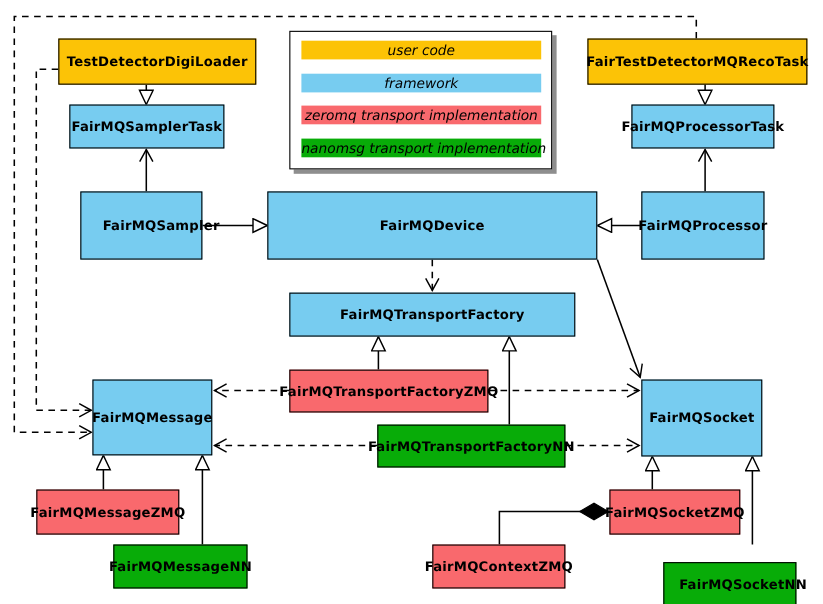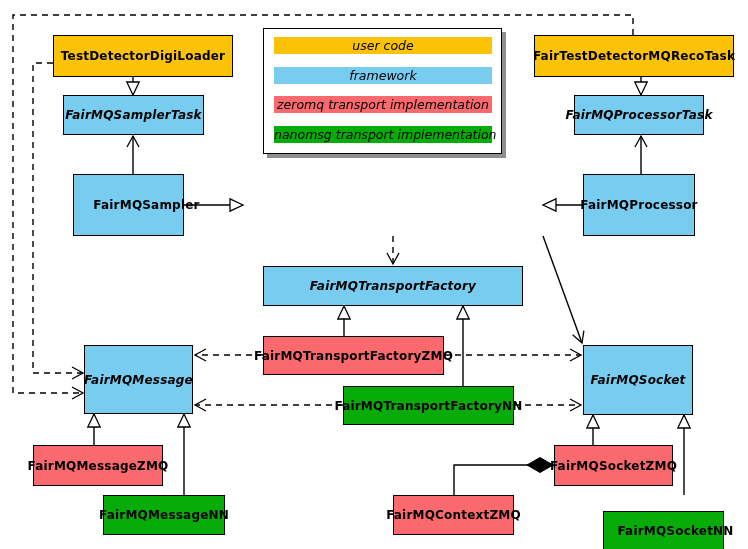--- a/index.html
+++ b/index.html
@@ -5,21 +5,21 @@
   html,body{margin:0;padding:0;background:#fff;}
   #canvas{
     position:relative;width:748px;height:549px;background:#fff;overflow:hidden;
     font-family:"DejaVu Sans","Liberation Sans",sans-serif;
   }
   .node{
     position:absolute;border:1.4px solid #000;box-sizing:border-box;
     display:flex;align-items:center;justify-content:center;text-align:center;
     font-size:12px;font-weight:bold;color:#000;letter-spacing:.2px;white-space:nowrap;
   }
-  .node.abstract{font-style:italic;}
+  .node.abstract{}
   #legend{
     position:absolute;left:263px;top:28px;width:239px;height:126px;
     background:#fff;border:1.6px solid #000;box-sizing:border-box;
     box-shadow:4px 4px 0 #8e8e8e;
     font-style:italic;
   }
   .legend-bar{
     position:absolute;left:10px;width:218px;height:17px;
     font-size:12.5px;color:#000;text-align:center;line-height:17px;white-space:nowrap;
   }
@@ -86,20 +86,23 @@
     </div>
     <div class="node abstract" style="left: 63px; top: 95px; width: 141px; height: 40px; background: rgb(119, 204, 240);">
       <span>FairMQSamplerTask</span>
     </div>
     <div class="node abstract" style="left: 574px; top: 95px; width: 130px; height: 40px; background: rgb(119, 204, 240);">
       <span>FairMQProcessorTask</span>
     </div>
     <div class="node" style="left: 73px; top: 174px; width: 111px; height: 62px; background: rgb(119, 204, 240); padding-left: 36px;">
       <span>FairMQSampler</span>
     </div>
+    <div class="node" style="left: 243px; top: 174px; width: 300px; height: 62px; background: rgb(119, 204, 240);">
+      <span>FairMQDevice</span>
+    </div>
     <div class="node" style="left: 583px; top: 174px; width: 112px; height: 62px; background: rgb(119, 204, 240);">
       <span>FairMQProcessor</span>
     </div>
     <div class="node abstract" style="left: 263px; top: 266px; width: 260px; height: 40px; background: rgb(119, 204, 240);">
       <span>FairMQTransportFactory</span>
     </div>
     <div class="node" style="left: 263px; top: 336px; width: 181px; height: 39px; background: rgb(249, 105, 109);">
       <span>FairMQTransportFactoryZMQ</span>
     </div>
     <div class="node" style="left: 343px; top: 386px; width: 171px; height: 39px; background: rgb(8, 172, 8);">

